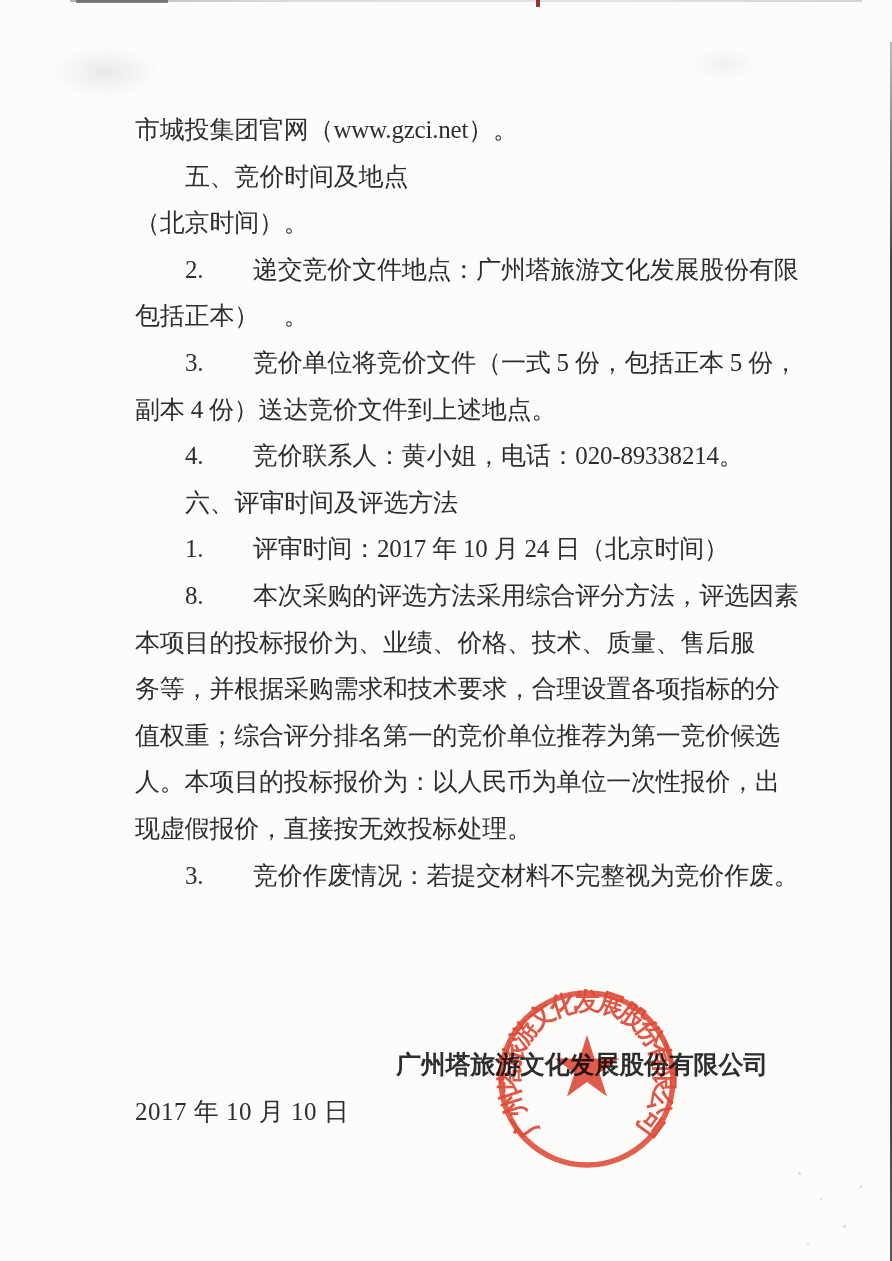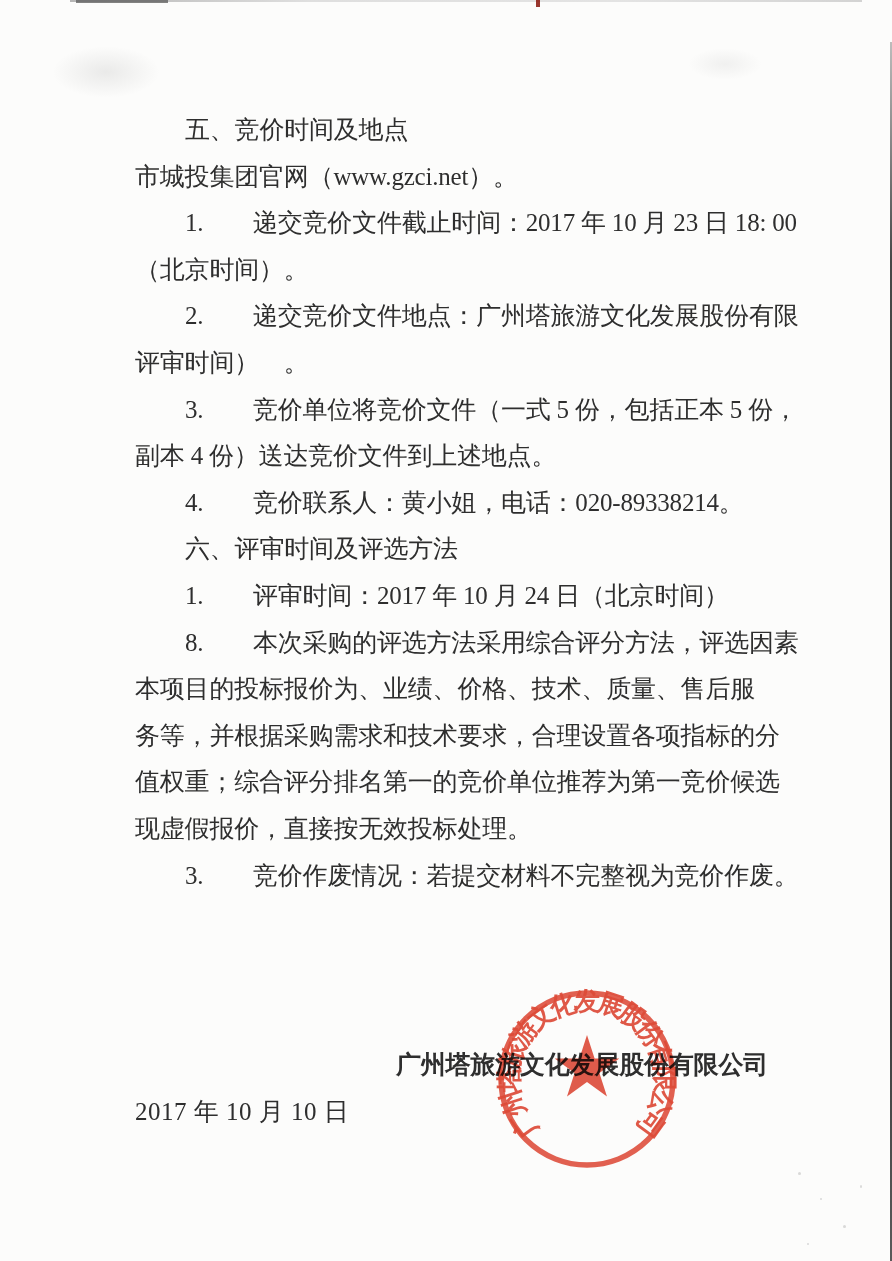--- a/index.html
+++ b/index.html
@@ -106,35 +106,35 @@
   <div class="artifact edge-right"></div>
   <div class="artifact smudge1"></div>
   <div class="artifact smudge2"></div>
   <div class="artifact speck sp1"></div>
   <div class="artifact speck sp2"></div>
   <div class="artifact speck sp3"></div>
   <div class="artifact speck sp4"></div>
   <div class="artifact speck sp5"></div>
 
   <div class="doc-body" id="doc-body">
+      <div class="line">市城投集团官网（www.gzci.net）。</div>
       <div class="line indent">五、竞价时间及地点</div>
-      <div class="line">市城投集团官网（www.gzci.net）。</div>
-      <div class="line indent">1.　　递交竞价文件截止时间：2017 年 10 月 23 日 18: 00</div>
       <div class="line">（北京时间）。</div>
       <div class="line indent">2.　　递交竞价文件地点：广州塔旅游文化发展股份有限</div>
-      <div class="line">评审时间）　。</div>
+      <div class="line">包括正本）　。</div>
       <div class="line indent">3.　　竞价单位将竞价文件（一式 5 份，包括正本 5 份，</div>
       <div class="line">副本 4 份）送达竞价文件到上述地点。</div>
       <div class="line indent">4.　　竞价联系人：黄小姐，电话：020-89338214。</div>
       <div class="line indent">六、评审时间及评选方法</div>
       <div class="line indent">1.　　评审时间：2017 年 10 月 24 日（北京时间）</div>
       <div class="line indent">8.　　本次采购的评选方法采用综合评分方法，评选因素</div>
       <div class="line">本项目的投标报价为、业绩、价格、技术、质量、售后服</div>
       <div class="line">务等，并根据采购需求和技术要求，合理设置各项指标的分</div>
       <div class="line">值权重；综合评分排名第一的竞价单位推荐为第一竞价候选</div>
+      <div class="line">人。本项目的投标报价为：以人民币为单位一次性报价，出</div>
       <div class="line">现虚假报价，直接按无效投标处理。</div>
       <div class="line indent">3.　　竞价作废情况：若提交材料不完整视为竞价作废。</div>
     </div>
 
   <div class="signature">
     <div class="sig-company">广州塔旅游文化发展股份有限公司</div>
     <div class="sig-date">2017 年 10 月 10 日</div>
   </div>
 
   <div class="seal">

